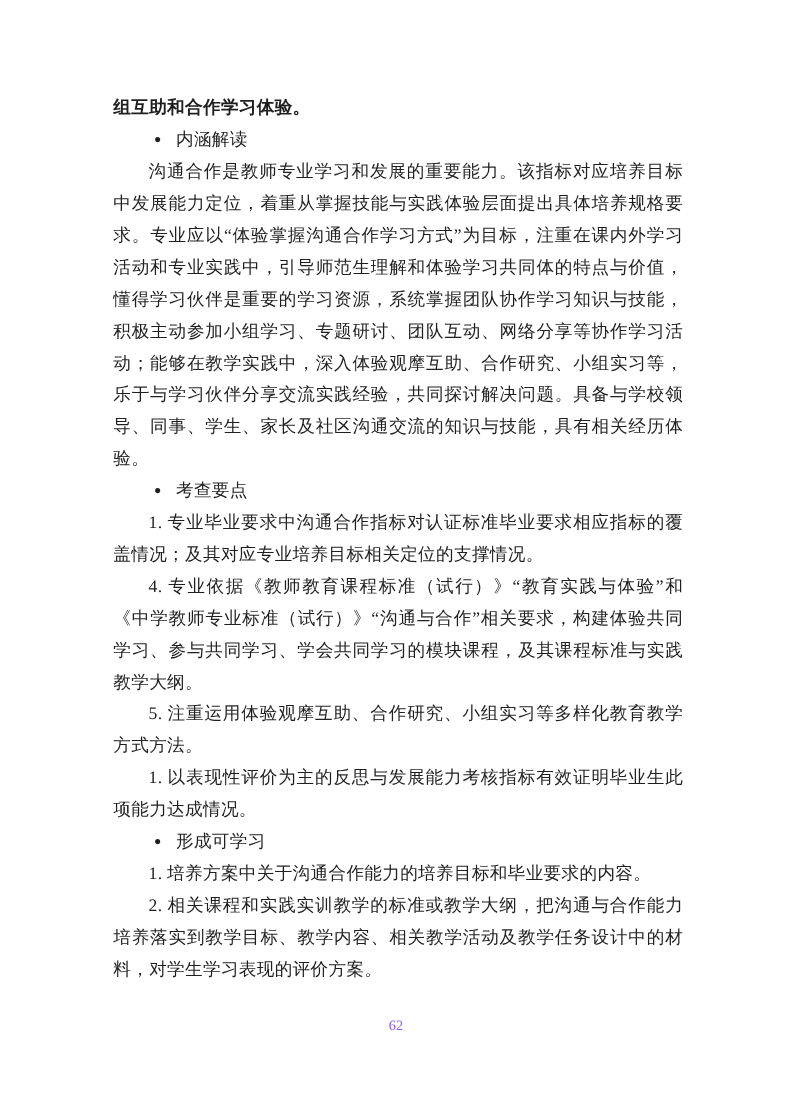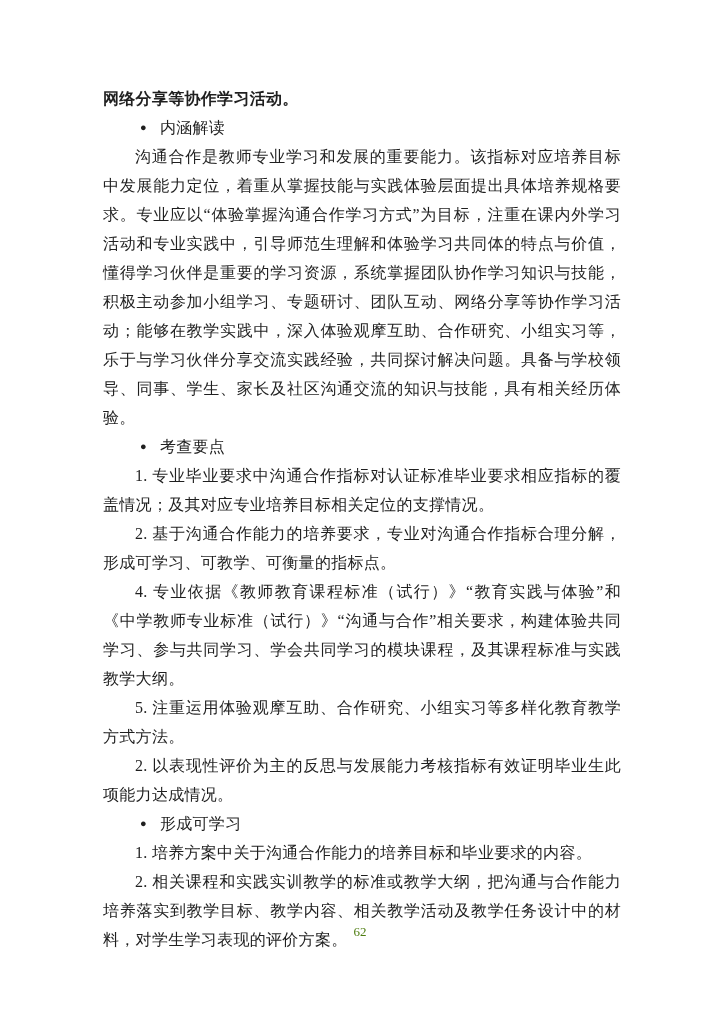--- a/index.html
+++ b/index.html
@@ -52,35 +52,34 @@
     text-indent: 32px;
   }
   .footer {
     position: absolute;
     left: 0;
     width: 720px;
     top: 922px;
     text-align: center;
     font-size: 13px;
     line-height: 20px;
-    color: #4d7c0f;
+    color: #8b5cf6;
   }
 </style>
 </head>
 <body>
 
 <div class="page">
   <div class="content">
-      <p class="block bold-line">网络分享等协作学习活动。</p>
+      <p class="block bold-line">组互助和合作学习体验。</p>
       <div class="block heading"><span class="bullet">●</span><span>内涵解读</span></div>
       <p class="block para">沟通合作是教师专业学习和发展的重要能力。该指标对应培养目标中发展能力定位，着重从掌握技能与实践体验层面提出具体培养规格要求。专业应以“体验掌握沟通合作学习方式”为目标，注重在课内外学习活动和专业实践中，引导师范生理解和体验学习共同体的特点与价值，懂得学习伙伴是重要的学习资源，系统掌握团队协作学习知识与技能，积极主动参加小组学习、专题研讨、团队互动、网络分享等协作学习活动；能够在教学实践中，深入体验观摩互助、合作研究、小组实习等，乐于与学习伙伴分享交流实践经验，共同探讨解决问题。具备与学校领导、同事、学生、家长及社区沟通交流的知识与技能，具有相关经历体验。</p>
       <div class="block heading"><span class="bullet">●</span><span>考查要点</span></div>
       <p class="block para">1. 专业毕业要求中沟通合作指标对认证标准毕业要求相应指标的覆盖情况；及其对应专业培养目标相关定位的支撑情况。</p>
-      <p class="block para">2. 基于沟通合作能力的培养要求，专业对沟通合作指标合理分解，形成可学习、可教学、可衡量的指标点。</p>
       <p class="block para">4. 专业依据《教师教育课程标准（试行）》“教育实践与体验”和《中学教师专业标准（试行）》“沟通与合作”相关要求，构建体验共同学习、参与共同学习、学会共同学习的模块课程，及其课程标准与实践教学大纲。</p>
       <p class="block para">5. 注重运用体验观摩互助、合作研究、小组实习等多样化教育教学方式方法。</p>
-      <p class="block para">2. 以表现性评价为主的反思与发展能力考核指标有效证明毕业生此项能力达成情况。</p>
+      <p class="block para">1. 以表现性评价为主的反思与发展能力考核指标有效证明毕业生此项能力达成情况。</p>
       <div class="block heading"><span class="bullet">●</span><span>形成可学习</span></div>
       <p class="block para">1. 培养方案中关于沟通合作能力的培养目标和毕业要求的内容。</p>
       <p class="block para">2. 相关课程和实践实训教学的标准或教学大纲，把沟通与合作能力培养落实到教学目标、教学内容、相关教学活动及教学任务设计中的材料，对学生学习表现的评价方案。</p>
     </div>
   <div class="footer">62</div>
 </div>
 
 </body></html>

